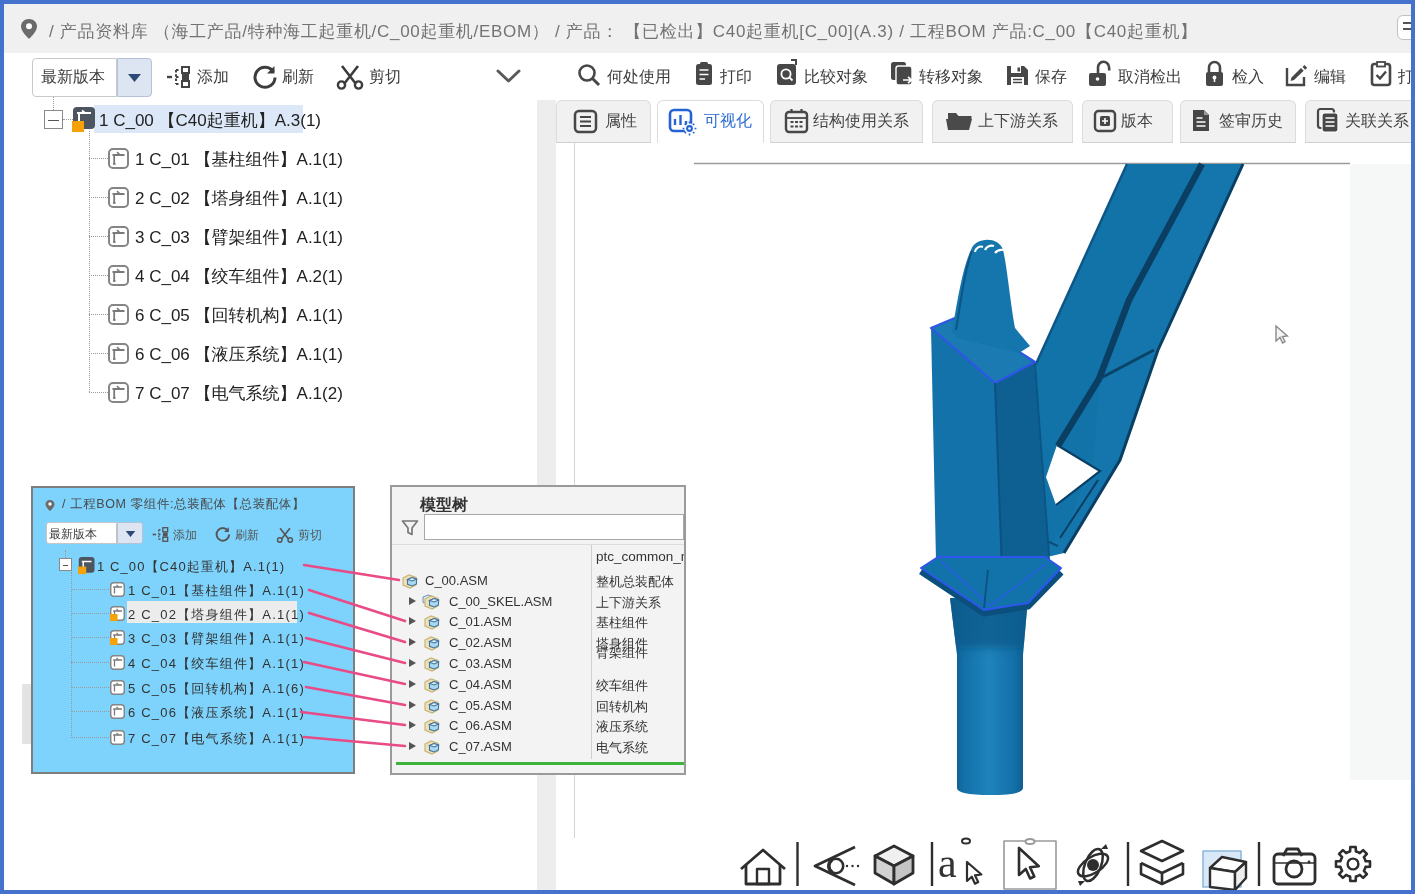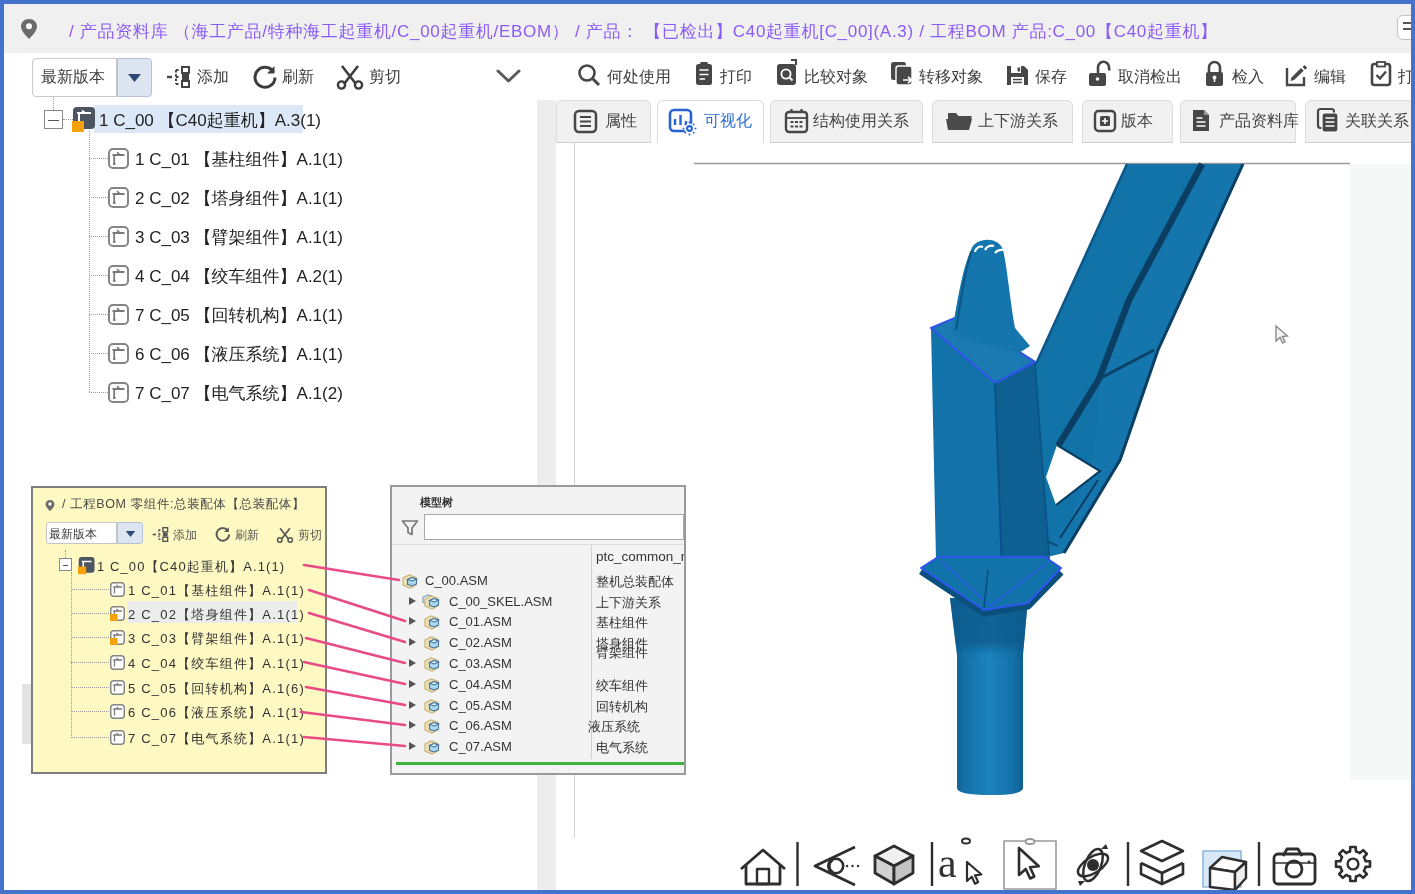--- a/index.html
+++ b/index.html
@@ -2,39 +2,39 @@
 <html><head>
 <meta charset="utf-8">
 <style>
   * { margin:0; padding:0; box-sizing:border-box; }
   html,body { width:1415px; height:894px; overflow:hidden; }
   body { font-family:"Liberation Sans", sans-serif; position:relative; background:#fff; }
   .abs { position:absolute; }
   
   #frame { position:absolute; left:0; top:0; width:1415px; height:894px; border:4px solid #4472cd; z-index:50; pointer-events:none; }
   #crumbbar { left:4px; top:4px; width:1407px; height:49px; background:#f0f0f0; z-index:1; }
-  #crumbtext { left:49px; top:20px; font-size:17px; color:#8b5cf6; white-space:nowrap; z-index:2;margin-left:20px; }
+  #crumbtext { left:49px; top:20px; font-size:17px; color:#737373; white-space:nowrap; z-index:2; }
   #divider { left:537px; top:100px; width:19px; height:790px; background:#ededee; z-index:1; }
   #vline574 { left:574px; top:143px; width:1px; height:695px; background:#d4d4d4; z-index:1; }
   #rightpale { left:1350px; top:164px; width:61px; height:616px; background:#f6f7f7; z-index:1; }
   #topbtn { left:1397px; top:15px; width:34px; height:25px; background:#fff; border:1px solid #c2c2c2; border-radius:6px; z-index:3; }
   .toollabel { font-size:16px; color:#3c3c3c; white-space:nowrap; }
   .tab { position:absolute; top:100px; height:43px; background:#f1f1f1; border:1px solid #dcdcdc; border-bottom:1px solid #cfcfcf; border-radius:6px 6px 0 0; z-index:2; }
   .tab.sel { background:#fff; border-bottom:1px solid #fff; }
   .tablabel { position:absolute; top:111px; font-size:16px; color:#454545; white-space:nowrap; z-index:3; }
   .tablabel.blue { color:#2a6bd2; }
   
   .trow { position:absolute; font-size:17px; color:#222; white-space:nowrap; }
   #roothl { left:94px; top:105px; width:209px; height:28px; background:#dce8f8; z-index:1; }
   .dotv { position:absolute; width:0px; border-left:1.6px dotted #9a9a9a; z-index:1; }
   .doth { position:absolute; height:0px; border-top:1.6px dotted #9a9a9a; z-index:1; }
   .minusbox { position:absolute; background:#fff; border:1.4px solid #8a8a8a; z-index:2; }
   .minusbox:after { content:""; position:absolute; left:3px; right:3px; top:50%; border-top:1.6px solid #555; }
   
-  #owin1 { left:31px; top:486px; width:296px; height:288px; background:#fef9c3; border:2px solid #7e7e7e; z-index:10; }
+  #owin1 { left:31px; top:486px; width:324px; height:288px; background:#7dd3fc; border:2px solid #7e7e7e; z-index:10; }
   #owin2 { left:390px; top:485px; width:296px; height:290px; background:#f3f3f3; border:2px solid #9a9a9a; z-index:10; overflow:hidden; }
   .small { font-size:13px; color:#333; white-space:nowrap; }
   #pinklines { left:0; top:0; width:1415px; height:894px; z-index:20; pointer-events:none; }
   #modelsvg { left:0; top:0; width:1415px; height:894px; z-index:1; }
   #bottomsvg { left:0; top:830px; width:1415px; height:64px; z-index:2; }
 </style>
 </head>
 <body>
 <div id="crumbbar" class="abs"></div>
 <div id="divider" class="abs"></div>
@@ -146,21 +146,21 @@
  <path d="M2 6 L8 3 L15 5.5 L15 13 L9 16 L2 13 Z" fill="#efe2b4" stroke="#c8b478" stroke-width="1.2"></path>
  <path d="M6.5 7.5 L11 5.5 L15.5 7 L15.5 12 L11 14 L6.5 12.3 Z" fill="#a8d8f2" stroke="#47749c" stroke-width="1.1"></path>
  <path d="M6.5 7.5 L11 5.5 L15.5 7 L11.2 9 Z" fill="#ddf2fc" stroke="#47749c" stroke-width="1.1"></path>
 </g>
 </defs>
   </svg>
 <div class="trow" style="left:135px;top:148px">1 C_01 【基柱组件】A.1(1)</div>
 <div class="trow" style="left:135px;top:187px">2 C_02 【塔身组件】A.1(1)</div>
 <div class="trow" style="left:135px;top:226px">3 C_03 【臂架组件】A.1(1)</div>
 <div class="trow" style="left:135px;top:265px">4 C_04 【绞车组件】A.2(1)</div>
-<div class="trow" style="left:135px;top:304px">7 C_05 【回转机构】A.1(1)</div>
+<div class="trow" style="left:135px;top:304px">6 C_05 【回转机构】A.1(1)</div>
 <div class="trow" style="left:135px;top:343px">6 C_06 【液压系统】A.1(1)</div>
 <div class="trow" style="left:135px;top:382px">7 C_07 【电气系统】A.1(2)</div>
 
 <svg class="abs" style="left:0;top:0;z-index:2" width="1415" height="100" viewBox="0 0 1415 100">
  <g fill="none" stroke="#474747" stroke-width="2.6">
   <circle cx="587" cy="73" r="7.5"></circle>
       <path d="M592.5 78.5 L599 85" stroke-width="3"></path>
  </g>
  <g>
   <rect x="696" y="64" width="16" height="21" rx="2.5" fill="#474747"></rect>
@@ -222,21 +222,21 @@
 <div class="tab" style="left:770px;width:153px"></div>
 <div class="tab" style="left:932px;width:141px"></div>
 <div class="tab" style="left:1082px;width:91px"></div>
 <div class="tab" style="left:1180px;width:116px"></div>
 <div class="tab" style="left:1305px;width:110px"></div>
 <div class="tablabel" style="left:605px">属性</div>
 <div class="tablabel blue" style="left:704px">可视化</div>
 <div class="tablabel" style="left:813px">结构使用关系</div>
 <div class="tablabel" style="left:978px">上下游关系</div>
 <div class="tablabel" style="left:1121px">版本</div>
-<div class="tablabel" style="left:1219px">产品资料库</div>
+<div class="tablabel" style="left:1219px">签审历史</div>
 <div class="tablabel" style="left:1345px">关联关系</div>
 <svg class="abs" style="left:0;top:0;z-index:3" width="1415" height="150" viewBox="0 0 1415 150">
  <g>
   <rect x="575" y="111" width="21" height="21" rx="4" fill="none" stroke="#474747" stroke-width="2.5"></rect>
   <path d="M580 117 h11 M580 121.5 h11 M580 126 h11" stroke="#474747" stroke-width="1.8"></path>
  </g>
  <g>
   <rect x="670" y="110" width="21" height="21" rx="4" fill="none" stroke="#2563d4" stroke-width="2.6"></rect>
   <path d="M675 125 v-6 M680.5 125 v-10 M686 125 v-4" stroke="#2563d4" stroke-width="2.4"></path>
   <circle cx="689.5" cy="128.5" r="5.2" fill="#fff"></circle>
@@ -399,21 +399,21 @@
       <use href="#picoS"></use>
     </svg>
  <div class="abs small" style="left:95px;top:216px;letter-spacing:1.2px">6 C_06【液压系统】A.1(1)</div>
  <svg class="abs" style="left:77px;top:242px" width="15" height="15" viewBox="0 0 15 15">
       <use href="#picoS"></use>
     </svg>
  <div class="abs small" style="left:95px;top:242px;letter-spacing:1.2px">7 C_07【电气系统】A.1(1)</div>
 </div>
 
 <div id="owin2" class="abs">
- <div class="abs" style="left:28px;top:8px;font-size:11px;font-weight:bold;color:#333">模型树</div>
+ <div class="abs" style="left:28px;top:8px;font-size:16px;font-weight:bold;color:#333">模型树</div>
  <svg class="abs" style="left:9px;top:32px" width="18" height="18" viewBox="0 0 18 18">
       <path d="M1.5 2 H16.5 L11 9 V15.5 L7 13.5 V9 Z" fill="none" stroke="#777" stroke-width="1.7" stroke-linejoin="round"></path>
     </svg>
  <div class="abs" style="left:32px;top:27px;width:260px;height:26px;background:#fff;border:1px solid #a8a8a8"></div>
  <div class="abs" style="left:0px;top:57px;width:292px;height:1px;background:#dcdcdc"></div>
  <div class="abs" style="left:199px;top:58px;width:1px;height:214px;background:#cfcfcf"></div>
  <div class="abs" style="left:204px;top:62px;font-size:13.5px;color:#333;white-space:nowrap">ptc_common_n</div>
  <svg class="abs" style="left:9px;top:85px" width="17" height="17" viewBox="0 0 17 17">
       <use href="#cubeico"></use>
     </svg>
@@ -470,21 +470,21 @@
     </svg>
  <div class="abs small" style="left:57px;top:211px">C_05.ASM</div>
  <div class="abs small" style="left:204px;top:211px">回转机构</div>
  <svg class="abs" style="left:16px;top:233px" width="9" height="10" viewBox="0 0 9 10">
       <path d="M1 1 L8 5 L1 9 Z" fill="#555"></path>
     </svg>
  <svg class="abs" style="left:31px;top:230px" width="17" height="17" viewBox="0 0 17 17">
       <use href="#cubeico"></use>
     </svg>
  <div class="abs small" style="left:57px;top:231px">C_06.ASM</div>
- <div class="abs small" style="left:196px;top:231px">液压系统</div>
+ <div class="abs small" style="left:204px;top:231px">液压系统</div>
  <svg class="abs" style="left:16px;top:254px" width="9" height="10" viewBox="0 0 9 10">
       <path d="M1 1 L8 5 L1 9 Z" fill="#555"></path>
     </svg>
  <svg class="abs" style="left:31px;top:251px" width="17" height="17" viewBox="0 0 17 17">
       <use href="#cubeico"></use>
     </svg>
  <div class="abs small" style="left:57px;top:252px">C_07.ASM</div>
  <div class="abs small" style="left:204px;top:252px">电气系统</div>
  <div class="abs" style="left:4px;top:275px;width:288px;height:3px;background:#3cb43c"></div>
 </div>

